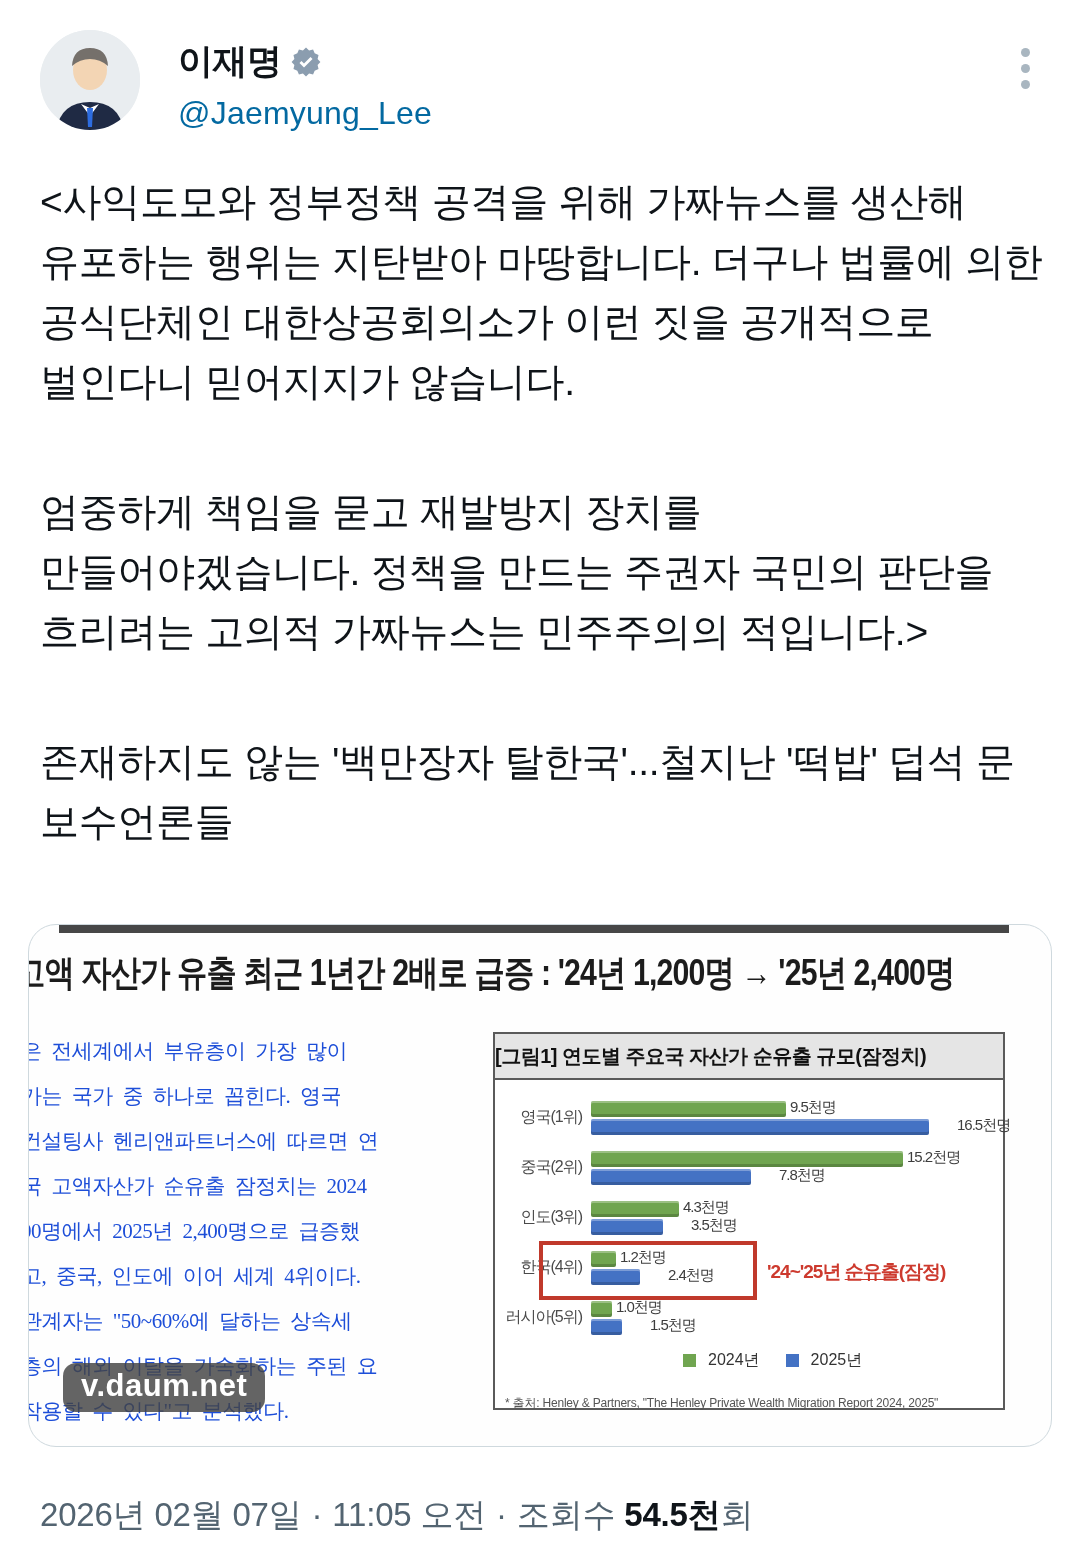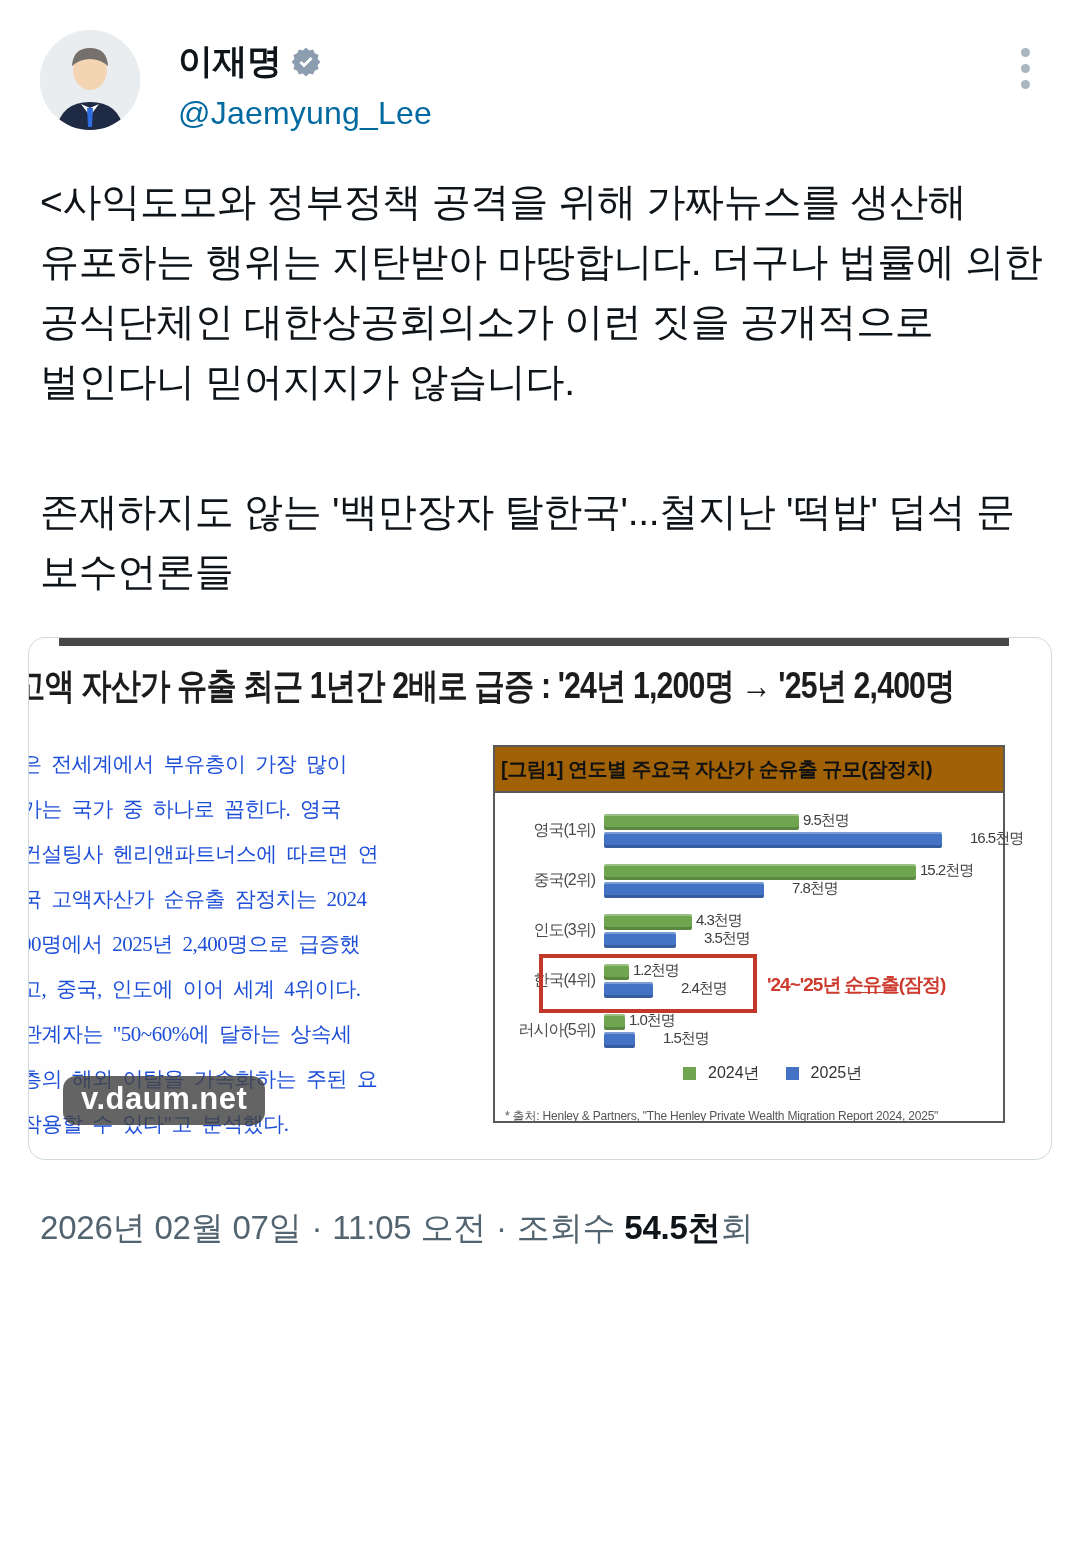--- a/index.html
+++ b/index.html
@@ -31,23 +31,23 @@
   .tweet-text { margin-top:40px; width:1004px; }
   .tweet-text p {
     font-size:39px; line-height:60px; color:#0f1419;
     word-break:keep-all; overflow-wrap:break-word; white-space:pre-line;
     letter-spacing:-0.3px;
   }
   .tweet-text p + p { margin-top:70px; }
 
   
   .attachment {
-    position:relative; margin-left:-12px; margin-top:35px;
+    position:relative; margin-left:-12px; margin-top:72px;
     width:1024px; height:523px;
-    border:1px solid #cfd9de; border-radius:17px;
+    border:1px solid #cfd9de; border-radius:28px;
     background:#fefefe; overflow:hidden;
   }
   .top-rule { position:absolute; top:0; left:30px; right:42px; height:8px; background:#474747; }
   .img-headline {
     position:absolute; top:24px; left:-14px; white-space:nowrap;
     font-size:36px; font-weight:bold; color:#1c1c1c; letter-spacing:-1px;
     transform:scaleX(0.84); transform-origin:left top;
   }
   .article { position:absolute; left:-8px; top:104px; width:480px; }
   .aline {
@@ -55,27 +55,27 @@
     font-size:21px; line-height:45px; color:#1d4ed8;
     white-space:nowrap; word-spacing:5px; letter-spacing:-0.5px;
   }
 
   
   .chart-box {
     position:absolute; left:464px; top:107px; width:512px; height:378px;
     border:2px solid #5a5a5a; background:#fff;
   }
   .chart-title {
-    height:46px; line-height:44px; background:#a16207; border-bottom:2px solid #5a5a5a;
-    font-size:20px; font-weight:bold; color:#111; padding-left:6px;
+    height:46px; line-height:44px; background:#e5e5e5; border-bottom:2px solid #5a5a5a;
+    font-size:20px; font-weight:bold; color:#111; padding-left:0;
     white-space:nowrap; letter-spacing:-0.5px;
   }
   .chart-rows { padding-top:20px; }
   .crow { display:flex; align-items:center; margin-bottom:15px; position:relative; }
-  .clabel { width:109px; flex:none; text-align:right; padding-right:9px;
+  .clabel { width:96px; flex:none; text-align:right; padding-right:9px;
             font-size:16px; color:#4a4a4a; letter-spacing:-1px; }
   .cbars { flex:1; }
   .bline { display:flex; align-items:flex-end; height:17px; }
   .bline + .bline { margin-top:1px;gap:24px; }
   .bar { height:16px; border-radius:2px;
          box-shadow:inset 0 2px 0 rgba(255,255,255,.30), inset 0 -3px 0 rgba(0,0,0,.18); }
   .bval { font-size:15px; color:#3d3d3d; margin-left:4px; white-space:nowrap; letter-spacing:-1px; }
   .crow.hl::after {
     content:""; position:absolute; left:44px; top:-9px; width:210px; height:calc(100% + 16px);
     border:4px solid #c0392b; pointer-events:none;
@@ -134,20 +134,22 @@
     </div>
     <div class="more" aria-label="More">
       <i></i>
         <i></i>
         <i></i>
     </div>
   </header>
 
   <main class="tweet-text">
     <p>&lt;사익도모와 정부정책 공격을 위해 가짜뉴스를 생산해 유포하는 행위는 지탄받아 마땅합니다. 더구나 법률에 의한 공식단체인 대한상공회의소가 이런 짓을 공개적으로 벌인다니 믿어지지가 않습니다.</p>
+    <p>엄중하게 책임을 묻고 재발방지 장치를
+만들어야겠습니다. 정책을 만드는 주권자 국민의 판단을 흐리려는 고의적 가짜뉴스는 민주주의의 적입니다.&gt;</p>
     <p>존재하지도 않는 '백만장자 탈한국'...철지난 '떡밥' 덥석 문 보수언론들</p>
   </main>
 
   <figure class="attachment">
     <div class="top-rule"></div>
     <div class="img-headline">고액 자산가 유출 최근 1년간 2배로 급증 : '24년 1,200명 → '25년 2,400명</div>
 
     <div class="article">
       <div class="aline">은 전세계에서 부유층이 가장 많이</div>
       <div class="aline">가는 국가 중 하나로 꼽힌다. 영국</div>

